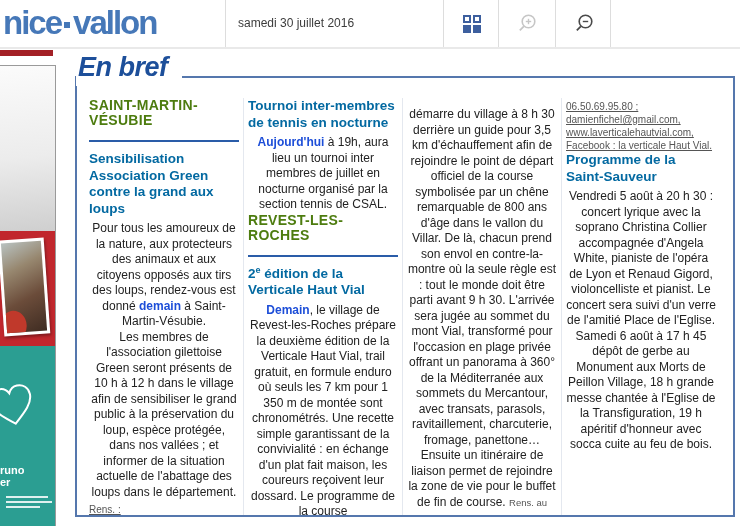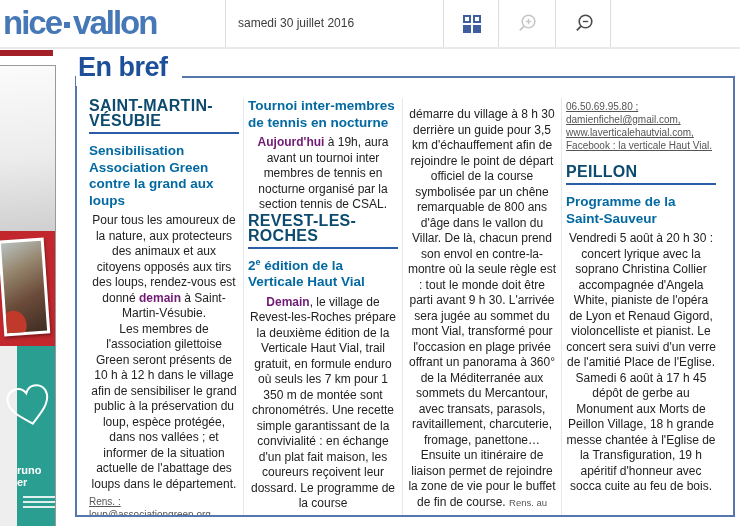--- a/index.html
+++ b/index.html
@@ -23,38 +23,38 @@
   .grid-ic .solid{background:#3d5f9e;}
 
   
   .prev-red-tab{position:absolute;left:0;top:50px;width:53px;height:6px;background:#a32026;}
   .page-preview{position:absolute;left:0;top:65px;width:56px;height:461px;border-top:1px solid #9a9a9a;border-right:1px solid #9a9a9a;box-sizing:border-box;overflow:hidden;cursor:pointer;background:#eee;}
   .pp-gray{position:absolute;left:0;top:0;width:56px;height:165px;background:linear-gradient(175deg,#fbfbfb 0%,#ececec 55%,#cfcfcf 100%);}
   .pp-red{position:absolute;left:0;top:165px;width:56px;height:115px;background:#c1272d;}
   .pp-photo{position:absolute;left:1px;top:8px;width:46px;height:96px;background:#fff;padding:3px;box-sizing:border-box;transform:rotate(-4deg);box-shadow:1px 2px 3px rgba(0,0,0,.35);}
   .pp-photo-in{width:100%;height:100%;background:linear-gradient(155deg,#b8c2c1 0%,#97876f 30%,#6b4c3a 62%,#3f2c22 100%);position:relative;overflow:hidden;}
   .pp-photo-in:after{content:"";position:absolute;left:-6px;bottom:-8px;width:26px;height:30px;border-radius:50%;background:#c0392b;}
-  .pp-teal{position:absolute;left:17px;top:280px;width:56px;height:181px;background:#2b9e92;}
+  .pp-teal{position:absolute;left:0;top:280px;width:56px;height:181px;background:#2b9e92;}
   .pp-heart{position:absolute;left:-14px;top:34px;transform:rotate(-12deg);}
   .pp-adname{position:absolute;left:0;top:118px;color:#fff;font-weight:bold;font-size:11px;line-height:12px;}
   .pp-lines{position:absolute;left:6px;top:150px;}
   .pp-lines div{height:2px;background:rgba(255,255,255,.85);margin-bottom:3px;}
 
   
-  .enbref-title{position:absolute;left:76px;top:52px;z-index:3;background:#fff;padding:0 14px 3px 2px;font-size:27px;font-weight:bold;color:#1d4f9a;letter-spacing:-0.5px;}
+  .enbref-title{position:absolute;left:76px;top:52px;z-index:3;background:#fff;padding:0 14px 3px 2px;font-size:27px;font-weight:bold;color:#1d4f9a;letter-spacing:-0.5px;font-style:italic;}
   .content-box{position:absolute;left:75px;top:76px;width:660px;height:441px;border:2px solid #5577ad;box-sizing:border-box;background:#fff;overflow:hidden;}
   .cols{display:flex;padding:20px 11px 6px 12px;}
   .col{flex:0 0 150px;overflow:hidden;}
   .vdiv{width:1px;background:#e4e8ef;margin:0 4px;}
 
-  .sec-head{font-size:16px;font-weight:bold;color:#0c4a6e;letter-spacing:.3px;line-height:15px;border-bottom:2px solid #2a5ca8;padding-bottom:4px;margin:0 0 9px 0;}
+  .sec-head{font-size:14px;font-weight:bold;color:#4d7c0f;letter-spacing:.3px;line-height:15px;border-bottom:2px solid #2a5ca8;padding-bottom:12px;margin:0 0 9px 0;}
   .headline{font-size:13.5px;font-weight:bold;color:#0369a1;line-height:16.5px;margin:0 0 4px 0;}
   .headline sup{font-size:9px;vertical-align:super;line-height:0;}
   .body-txt{font-size:12px;color:#222;line-height:15.5px;margin:0;text-align:center;}
-  .body-txt b{color:#701a75;}
+  .body-txt b{color:#1d4ed8;}
   .small-txt{font-size:10px;color:#555;line-height:13px;margin:3px 0 0 0;text-decoration:underline;}
   .small-inline{font-size:9.5px;color:#555;}
   .gap-lg{}
   .gap-md{margin-top:12px;}
   .col3pad{padding-top:9px;}
   .col4pad{padding-top:2px;}
 </style>
 </head>
 <body>
 
@@ -132,36 +132,35 @@
       <h4 class="headline">Sensibilisation Association Green contre la grand aux loups</h4>
       <p class="body-txt"><span>Pour tous les amoureux de la nature, aux protecteurs des animaux et aux citoyens opposés aux tirs des loups, rendez-vous est donné </span><b>demain</b><span> à Saint-Martin-Vésubie.</span></p>
       <p class="body-txt">Les membres de l'association gilettoise Green seront présents de 10 h à 12 h dans le village afin de sensibiliser le grand public à la préservation du loup, espèce protégée, dans nos vallées ; et informer de la situation actuelle de l'abattage des loups dans le département.</p>
       <p class="small-txt">Rens. : loup@associationgreen.org, www.associationgreen.org</p>
     </div>
 
     <div class="vdiv"></div>
 
     <div class="col">
       <h4 class="headline">Tournoi inter-membres de tennis en nocturne</h4>
-      <p class="body-txt"><b>Aujourd'hui</b><span> à 19h, aura avant un tournoi inter membres de tennis en nocturne organisé par la section tennis de CSAL.</span></p>
+      <p class="body-txt"><b>Aujourd'hui</b><span> à 19h, aura lieu un tournoi inter membres de juillet en nocturne organisé par la section tennis de CSAL.</span></p>
 
       <h3 class="sec-head gap-lg">REVEST-LES-ROCHES</h3>
       <h4 class="headline"><span>2</span><sup>e</sup><span> édition de la Verticale Haut Vial</span></h4>
       <p class="body-txt"><b>Demain</b><span>, le village de Revest-les-Roches prépare la deuxième édition de la Verticale Haut Vial, trail gratuit, en formule enduro où seuls les 7 km pour 1 350 m de montée sont chronométrés. Une recette simple garantissant de la convivialité : en échange d'un plat fait maison, les coureurs reçoivent leur dossard. Le programme de la course</span></p>
     </div>
 
     <div class="vdiv"></div>
 
     <div class="col col3pad">
       <p class="body-txt"><span>démarre du village à 8 h 30 derrière un guide pour 3,5 km d'échauffement afin de rejoindre le point de départ officiel de la course symbolisée par un chêne remarquable de 800 ans d'âge dans le vallon du Villar. De là, chacun prend son envol en contre-la-montre où la seule règle est : tout le monde doit être parti avant 9 h 30. L'arrivée sera jugée au sommet du mont Vial, transformé pour l'occasion en plage privée offrant un panorama à 360° de la Méditerranée aux sommets du Mercantour, avec transats, parasols, ravitaillement, charcuterie, fromage, panettone… Ensuite un itinéraire de liaison permet de rejoindre la zone de vie pour le buffet de fin de course. </span><span class="small-inline">Rens. au</span></p>
     </div>
 
     <div class="vdiv"></div>
 
     <div class="col col4pad">
       <p class="small-txt" style="margin-top:0">06.50.69.95.80 ; damienfichel@gmail.com, www.laverticalehautvial.com, Facebook : la verticale Haut Vial.</p>
-      <h3 class="sec-head gap-md">PEILLON</h3>
       <h4 class="headline">Programme de la Saint-Sauveur</h4>
       <p class="body-txt">Vendredi 5 août à 20 h 30 : concert lyrique avec la soprano Christina Collier accompagnée d'Angela White, pianiste de l'opéra de Lyon et Renaud Gigord, violoncelliste et pianist. Le concert sera suivi d'un verre de l'amitié Place de l'Eglise. Samedi 6 août à 17 h 45 dépôt de gerbe au Monument aux Morts de Peillon Village, 18 h grande messe chantée à l'Eglise de la Transfiguration, 19 h apéritif d'honneur avec socca cuite au feu de bois.</p>
     </div>
 
   </div>
 </div>
 
 </body></html>

